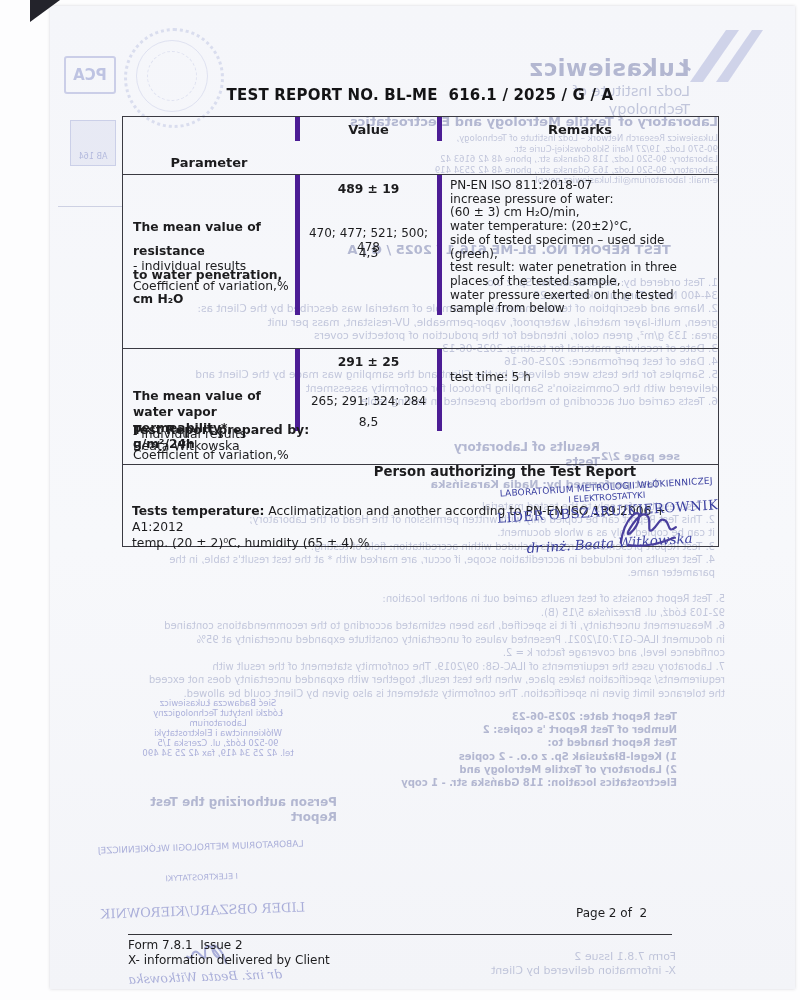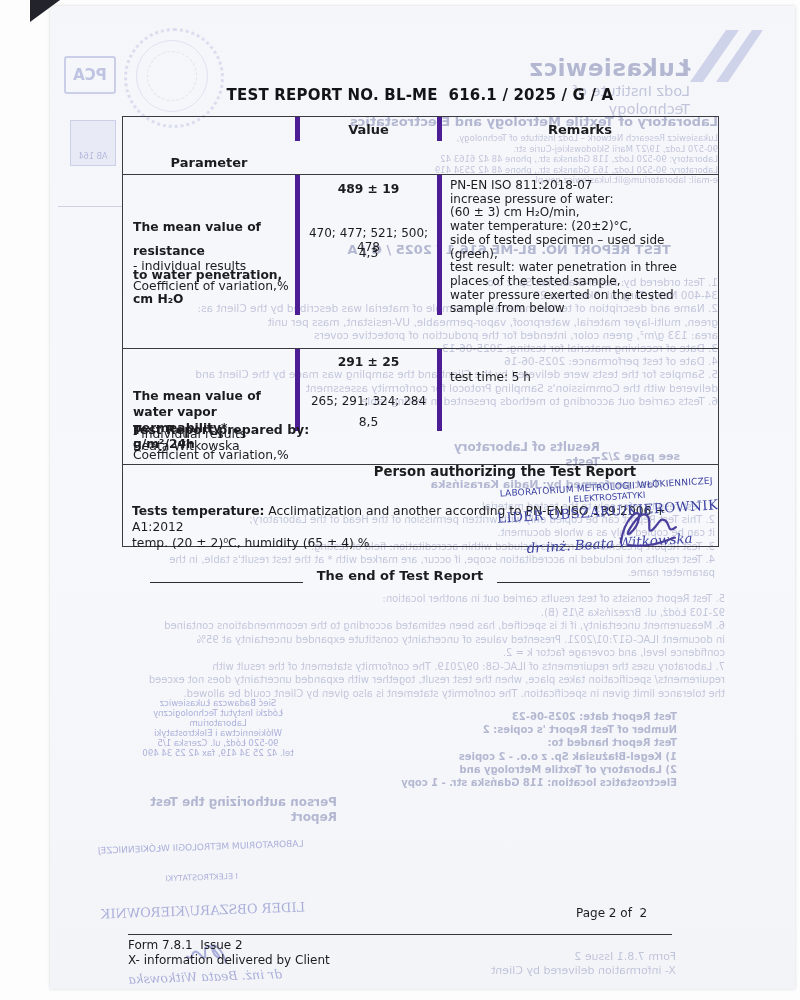--- a/index.html
+++ b/index.html
@@ -240,24 +240,19 @@
   <div class="abs stamp">
     <div class="stamp-l1">LABORATORIUM METROLOGII WŁÓKIENNICZEJ</div>
     <div class="stamp-l2">I ELEKTROSTATYKI</div>
     <div class="stamp-l3">LIDER OBSZARU/KIEROWNIK</div>
     <svg class="sig-svg" width="78" height="42" viewBox="0 0 80 45">
       <path d="M8 38 C14 10 32 0 29 13 C26 26 10 36 19 23 C28 10 35 6 39 12 C42 17 36 31 43 26 C50 21 51 13 57 17 C62 20 58 32 68 25 M16 41 C34 45 52 41 66 36" fill="none" stroke="#4a3f9d" stroke-width="2.4" stroke-linecap="round"></path>
     </svg>
     <div class="stamp-signer">dr inż. Beata Witkowska</div>
   </div>
 
-  <div class="abs endline">
-    <div class="eline"></div>
-    <div>The end of Test Report</div>
-    <div class="eline"></div>
-  </div>
 
   <div class="abs footer-rule"></div>
   <div class="abs footer-text" style="left:128px;top:938px;">Form 7.8.1  Issue 2</div>
   <div class="abs footer-text" style="left:128px;top:953px;">X- information delivered by Client</div>
   <div class="abs footer-text" style="left:576px;top:906px;">Page 2 of  2</div>
 
 </div>
 
 </body></html>

